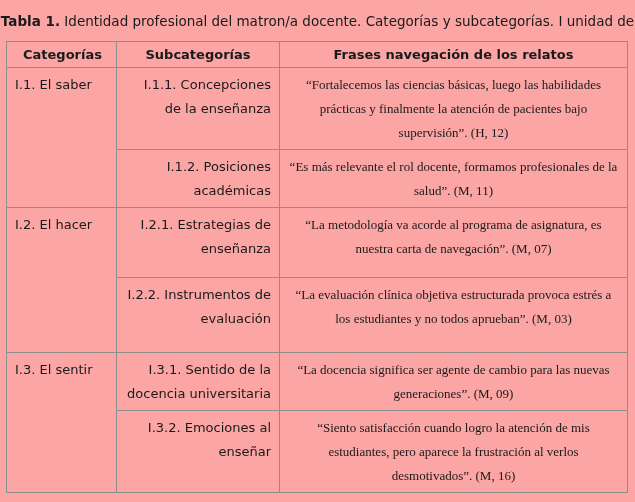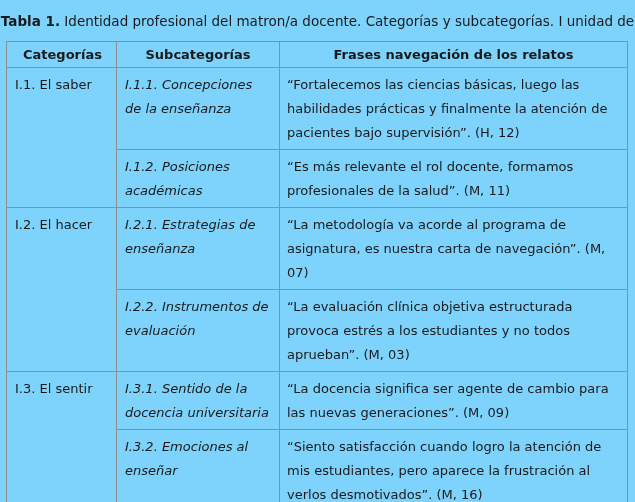--- a/index.html
+++ b/index.html
@@ -6,21 +6,21 @@
   html, body {
     width: 635px;
     background: #ffffff;
     font-family: "DejaVu Sans", "Liberation Sans", sans-serif;
     color: #000000;
   }
   .page {
     position: relative;
     width: 635px;
     height: 502px;
-    background: #7dd3fc;
+    background: #fca5a5;
     overflow: hidden;
   }
   .title {
     padding-top: 7px;
     text-align: center;
     font-size: 13.5px;
     line-height: 28px;
     color: #1a1a1a;
   }
   .title b { font-weight: bold; }
@@ -46,28 +46,29 @@
   }
   col.c-cat { width: 110px; }
   col.c-sub { width: 163px; }
   col.c-phr { width: 348px; }
   td.cat {
     text-align: left;
     padding: 5px 4px 4px 8px;
     line-height: 24px;
   }
   td.sub {
-    text-align: left;
+    text-align: right;
     padding: 5px 8px 4px 8px;
     line-height: 24px;
-    font-style: italic;
   }
   td.phr {
+    text-align: center;
     padding: 5px 7px 4px 7px;
     line-height: 24px;
+    font-family: Liberation Serif, serif;
   }
   tr.r1 { height: 70px; }
   tr.r2 { height: 49px; }
   tr.r3 { height: 70px; }
   tr.r4 { height: 75px; margin-left: 24px; }
   tr.r5 { height: 48px; }
   tr.r6 { height: 77px; }
 </style>
 </head>
 <body>

